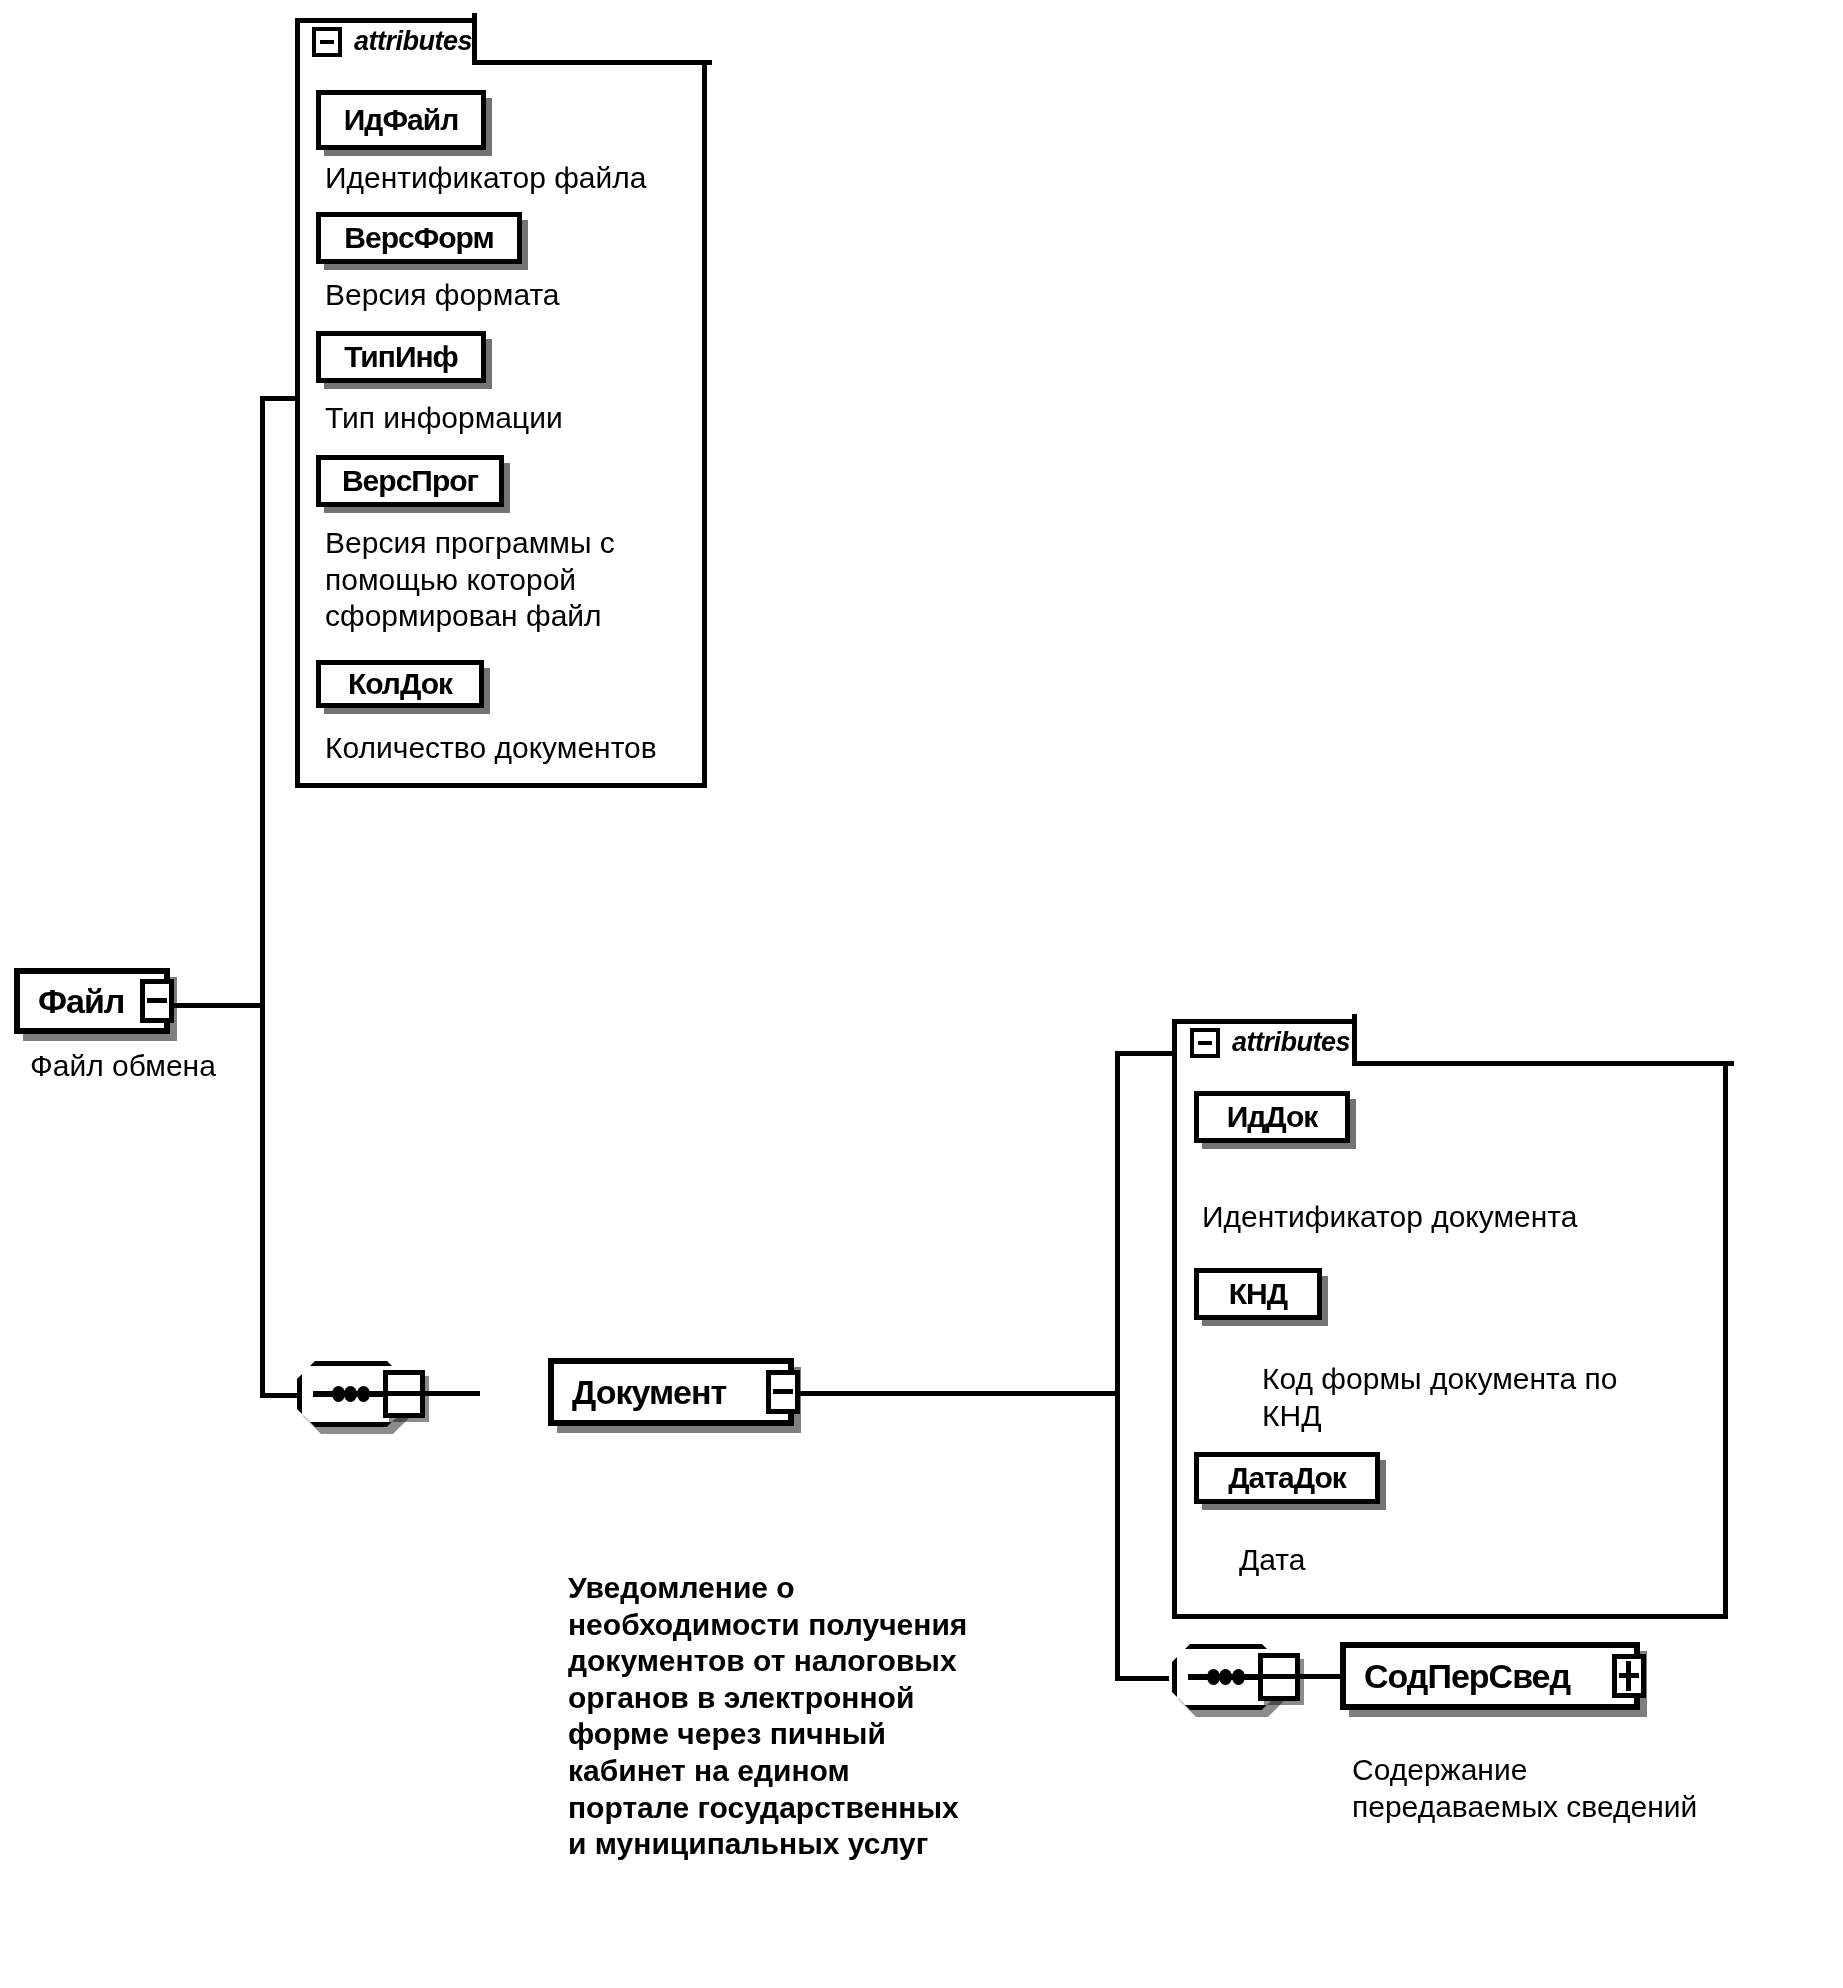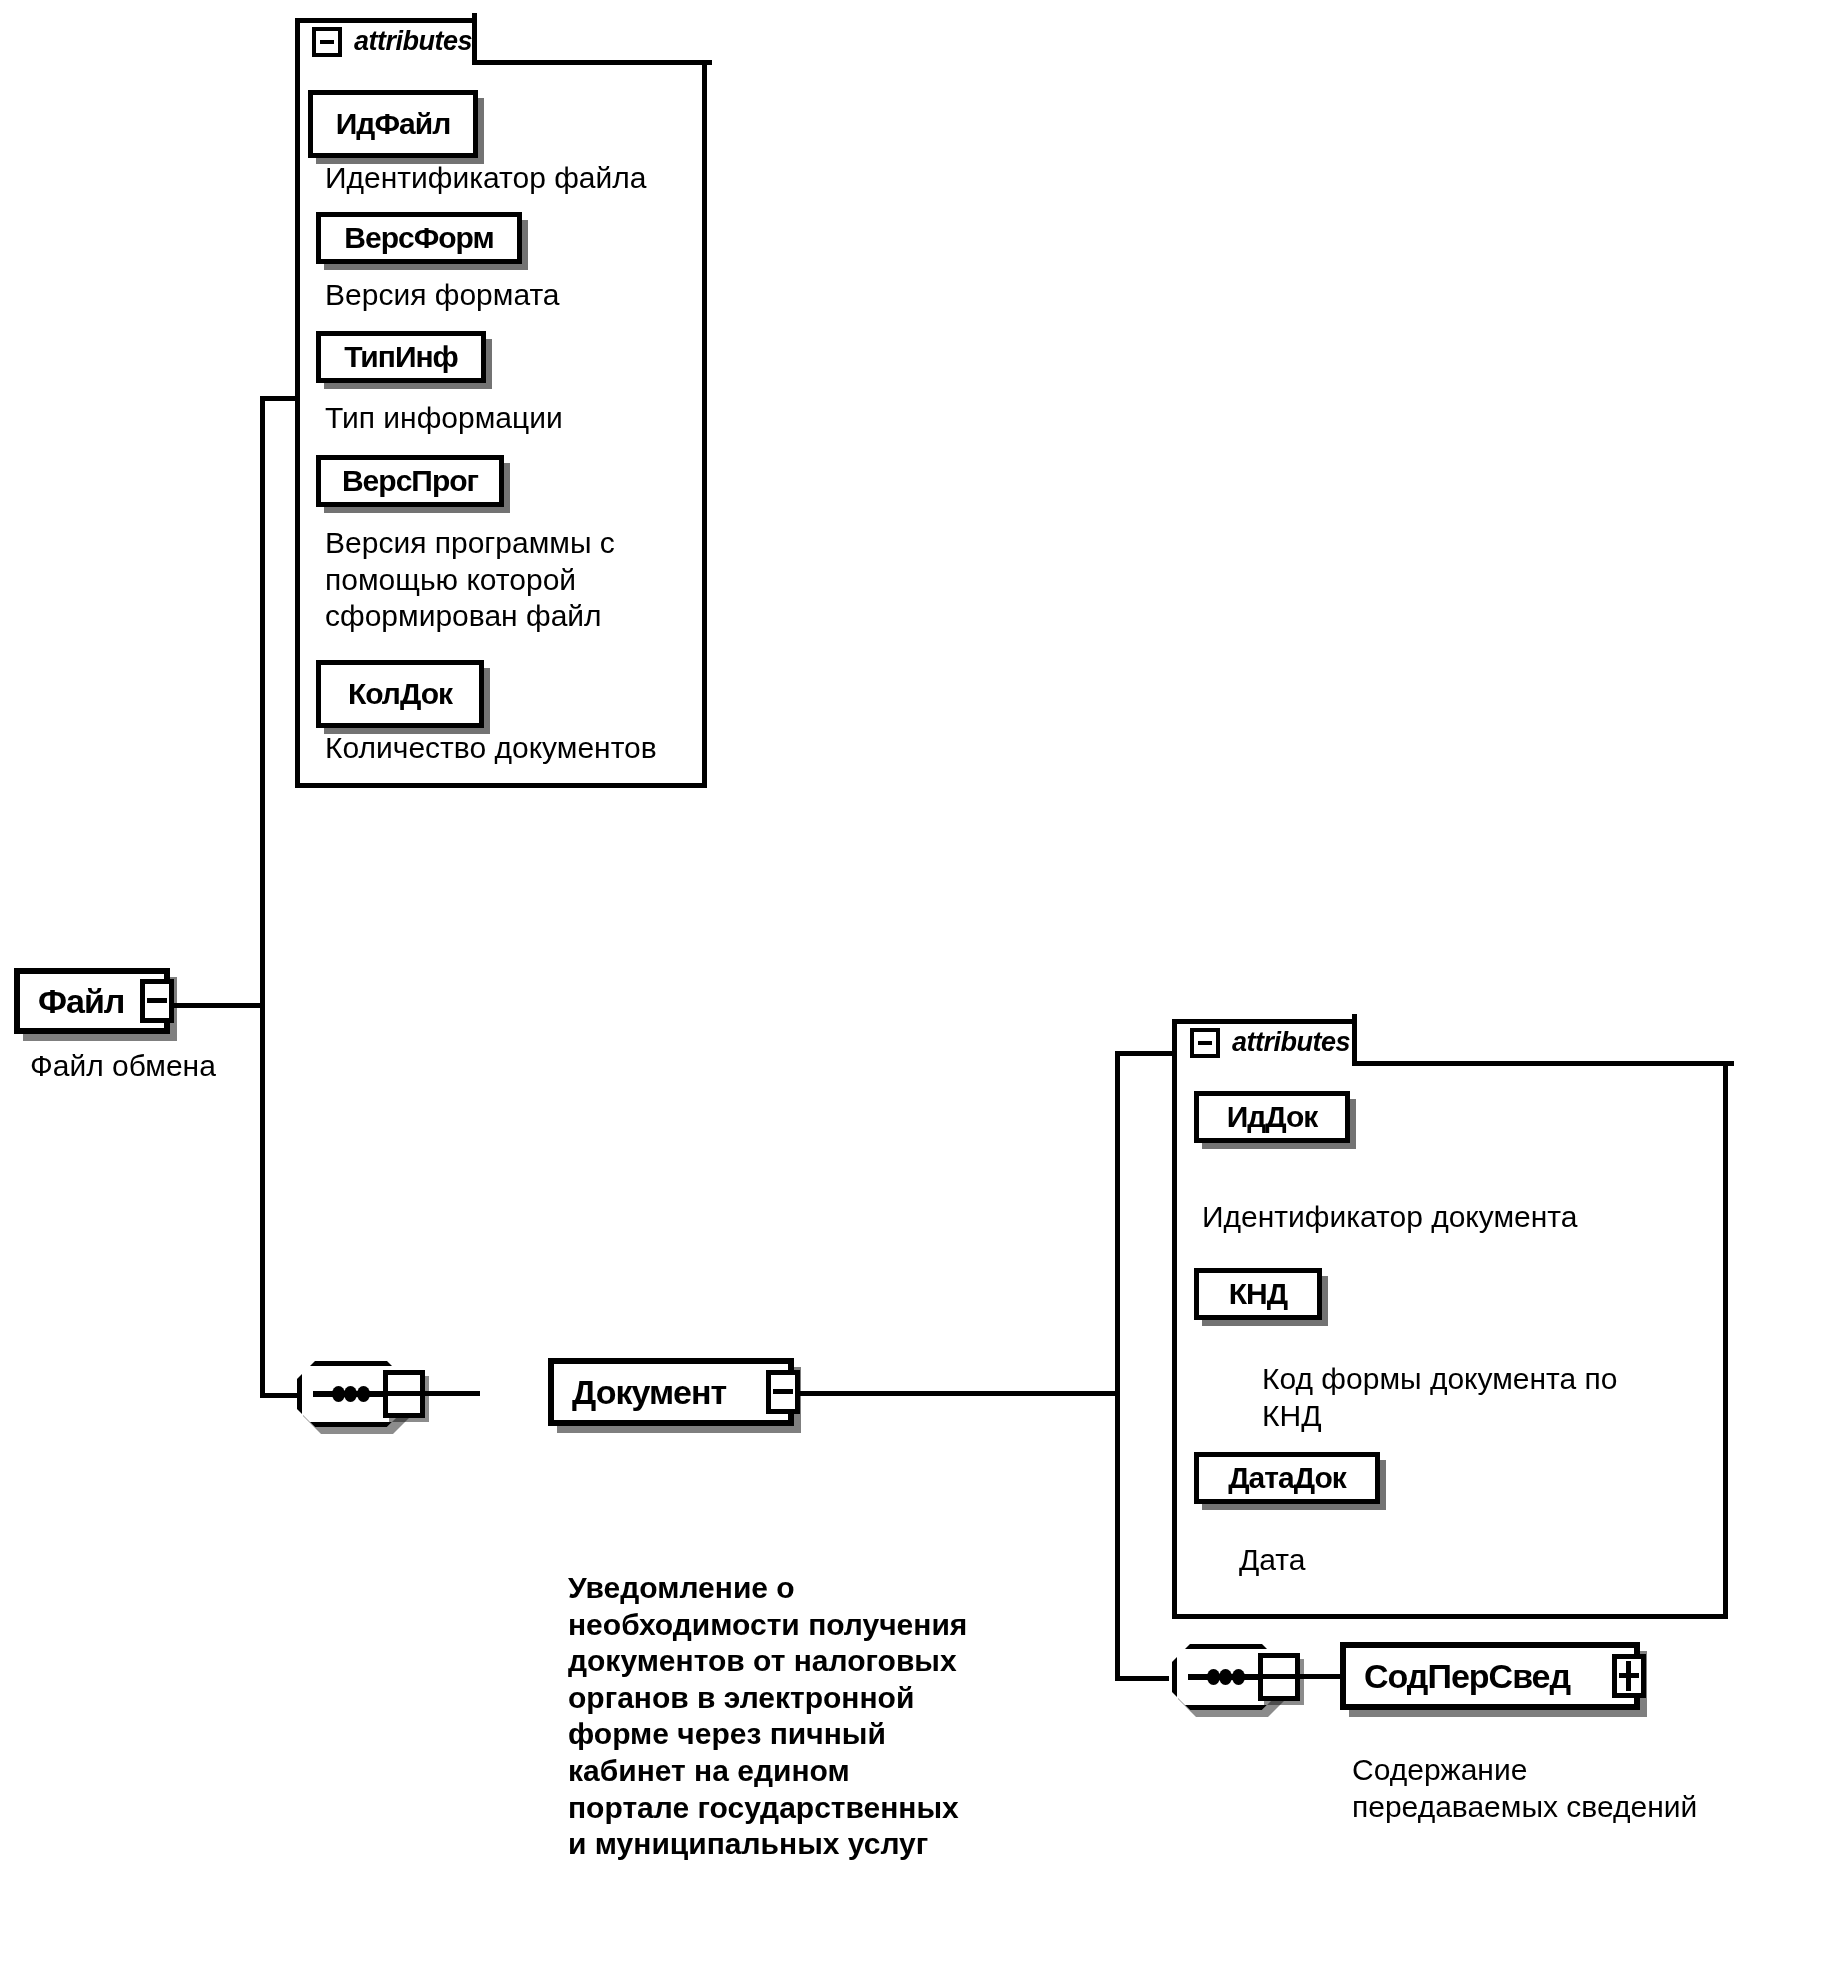--- a/index.html
+++ b/index.html
@@ -225,21 +225,21 @@
 
   <div class="attr-panel" style="left:295px; top:18px; width:412px; height:770px;"></div>
 
   <div class="attr-panel-notch" style="left:472px; top:13px; width:240px; height:52px; border-top:0; border-right:0; background:#fff;"></div>
 
   <div class="attr-header" style="left:312px; top:26px;">
     <span class="toggle-box"></span>
     <span class="attr-title">attributes</span>
   </div>
 
-  <div class="chip" style="left:308px; top:90px; width:170px; height:68px;">
+  <div class="chip" style="left:316px; top:90px; width:170px; height:60px;">
     <span class="chip-label">ИдФайл</span>
   </div>
   <div class="caption" style="left:325px; top:160px; width:380px;">Идентификатор файла</div>
 
   <div class="chip" style="left:316px; top:212px; width:206px; height:52px;">
     <span class="chip-label">ВерсФорм</span>
   </div>
   <div class="caption" style="left:325px; top:277px; width:380px;">Версия формата</div>
 
   <div class="chip" style="left:316px; top:331px; width:170px; height:52px;">
@@ -247,21 +247,21 @@
   </div>
   <div class="caption" style="left:325px; top:400px; width:380px;">Тип информации</div>
 
   <div class="chip" style="left:316px; top:455px; width:188px; height:52px;">
     <span class="chip-label">ВерсПрог</span>
   </div>
   <div class="caption" style="left:325px; top:525px; width:390px;">Версия программы  с
 помощью которой
 сформирован файл</div>
 
-  <div class="chip" style="left:316px; top:660px; width:168px; height:68px;">
+  <div class="chip" style="left:316px; top:660px; width:168px; height:48px;">
     <span class="chip-label">КолДок</span>
   </div>
   <div class="caption" style="left:325px; top:730px; width:400px;">Количество документов</div>
 
   <div class="line-h" style="left:168px; top:1003px; width:96px;"></div>
 
   <div class="line-v" style="left:260px; top:396px; height:1002px;"></div>
 
   <div class="line-h" style="left:260px; top:396px; width:40px;"></div>
 

